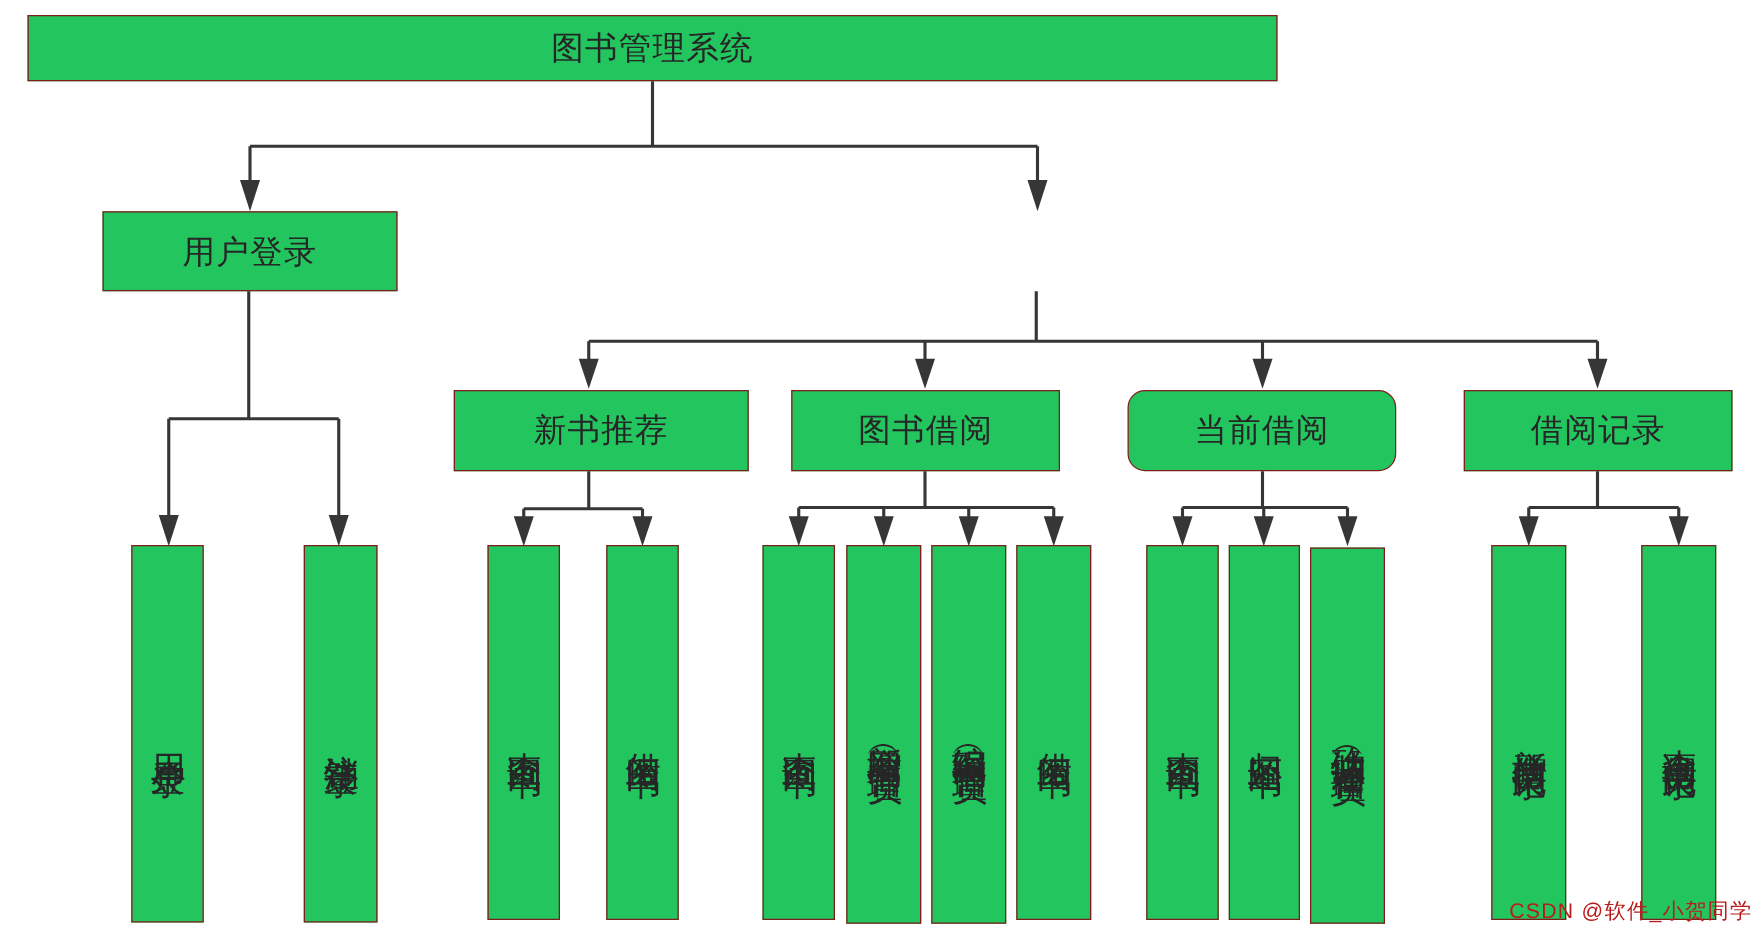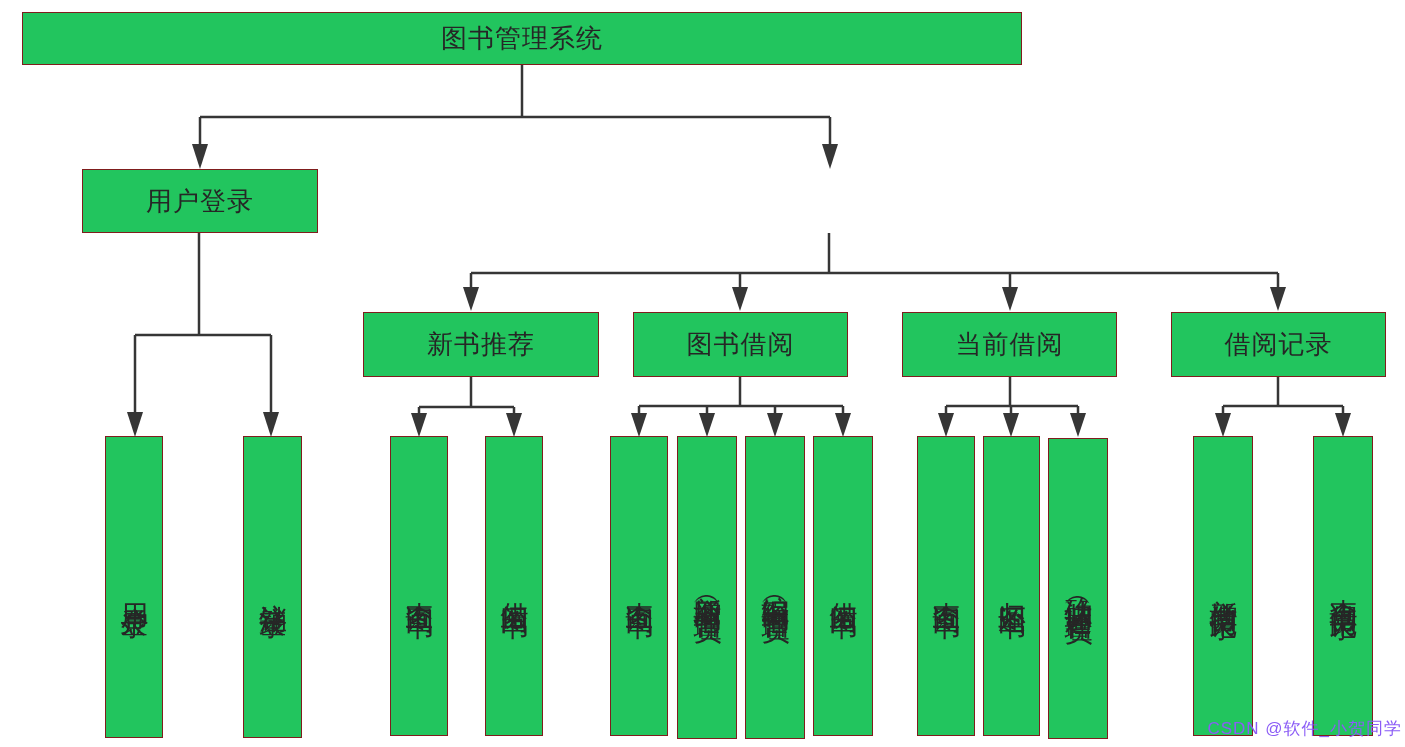--- a/index.html
+++ b/index.html
@@ -37,21 +37,21 @@
     position:absolute;left:0;top:0;
     z-index:5;
     pointer-events:none;
   }
   .watermark{
     position:absolute;
     right:3px;
     bottom:7px;
     font-size:17px;
     letter-spacing:1px;
-    color:#8b5cf6;
+    color:#b91c1c;
     z-index:6;
     white-space:nowrap;
   }
 </style>
 </head>
 <body>
 
 <div class="canvas">
 
   <svg class="connectors" width="1405" height="747" viewBox="0 0 1405 747">
@@ -126,21 +126,21 @@
       <path d="M1335 413 L1351 413 L1343 437 Z"></path>
     </g>
   </svg>
 
   <div class="box h" style="left:22px;top:12px;width:1000px;height:53px;">图书管理系统</div>
 
   <div class="box h" style="left:82px;top:169px;width:236px;height:64px;">用户登录</div>
 
   <div class="box h" style="left:363px;top:312px;width:236px;height:65px;">新书推荐</div>
   <div class="box h" style="left:633px;top:312px;width:215px;height:65px;">图书借阅</div>
-  <div class="box h" style="left:902px;top:312px;width:215px;height:65px;">当前借阅</div>
+  <div class="box h" style="left:902px;top:312px;width:215px;height:65px;border-radius:14px;">当前借阅</div>
   <div class="box h" style="left:1171px;top:312px;width:215px;height:65px;">借阅记录</div>
 
   <div class="box v" style="left:105px;top:436px;width:58px;height:302px;">
     <span class="vtext">用户登录</span>
   </div>
   <div class="box v" style="left:243px;top:436px;width:59px;height:302px;">
     <span class="vtext">注销登录</span>
   </div>
 
   <div class="box v" style="left:390px;top:436px;width:58px;height:300px;">

